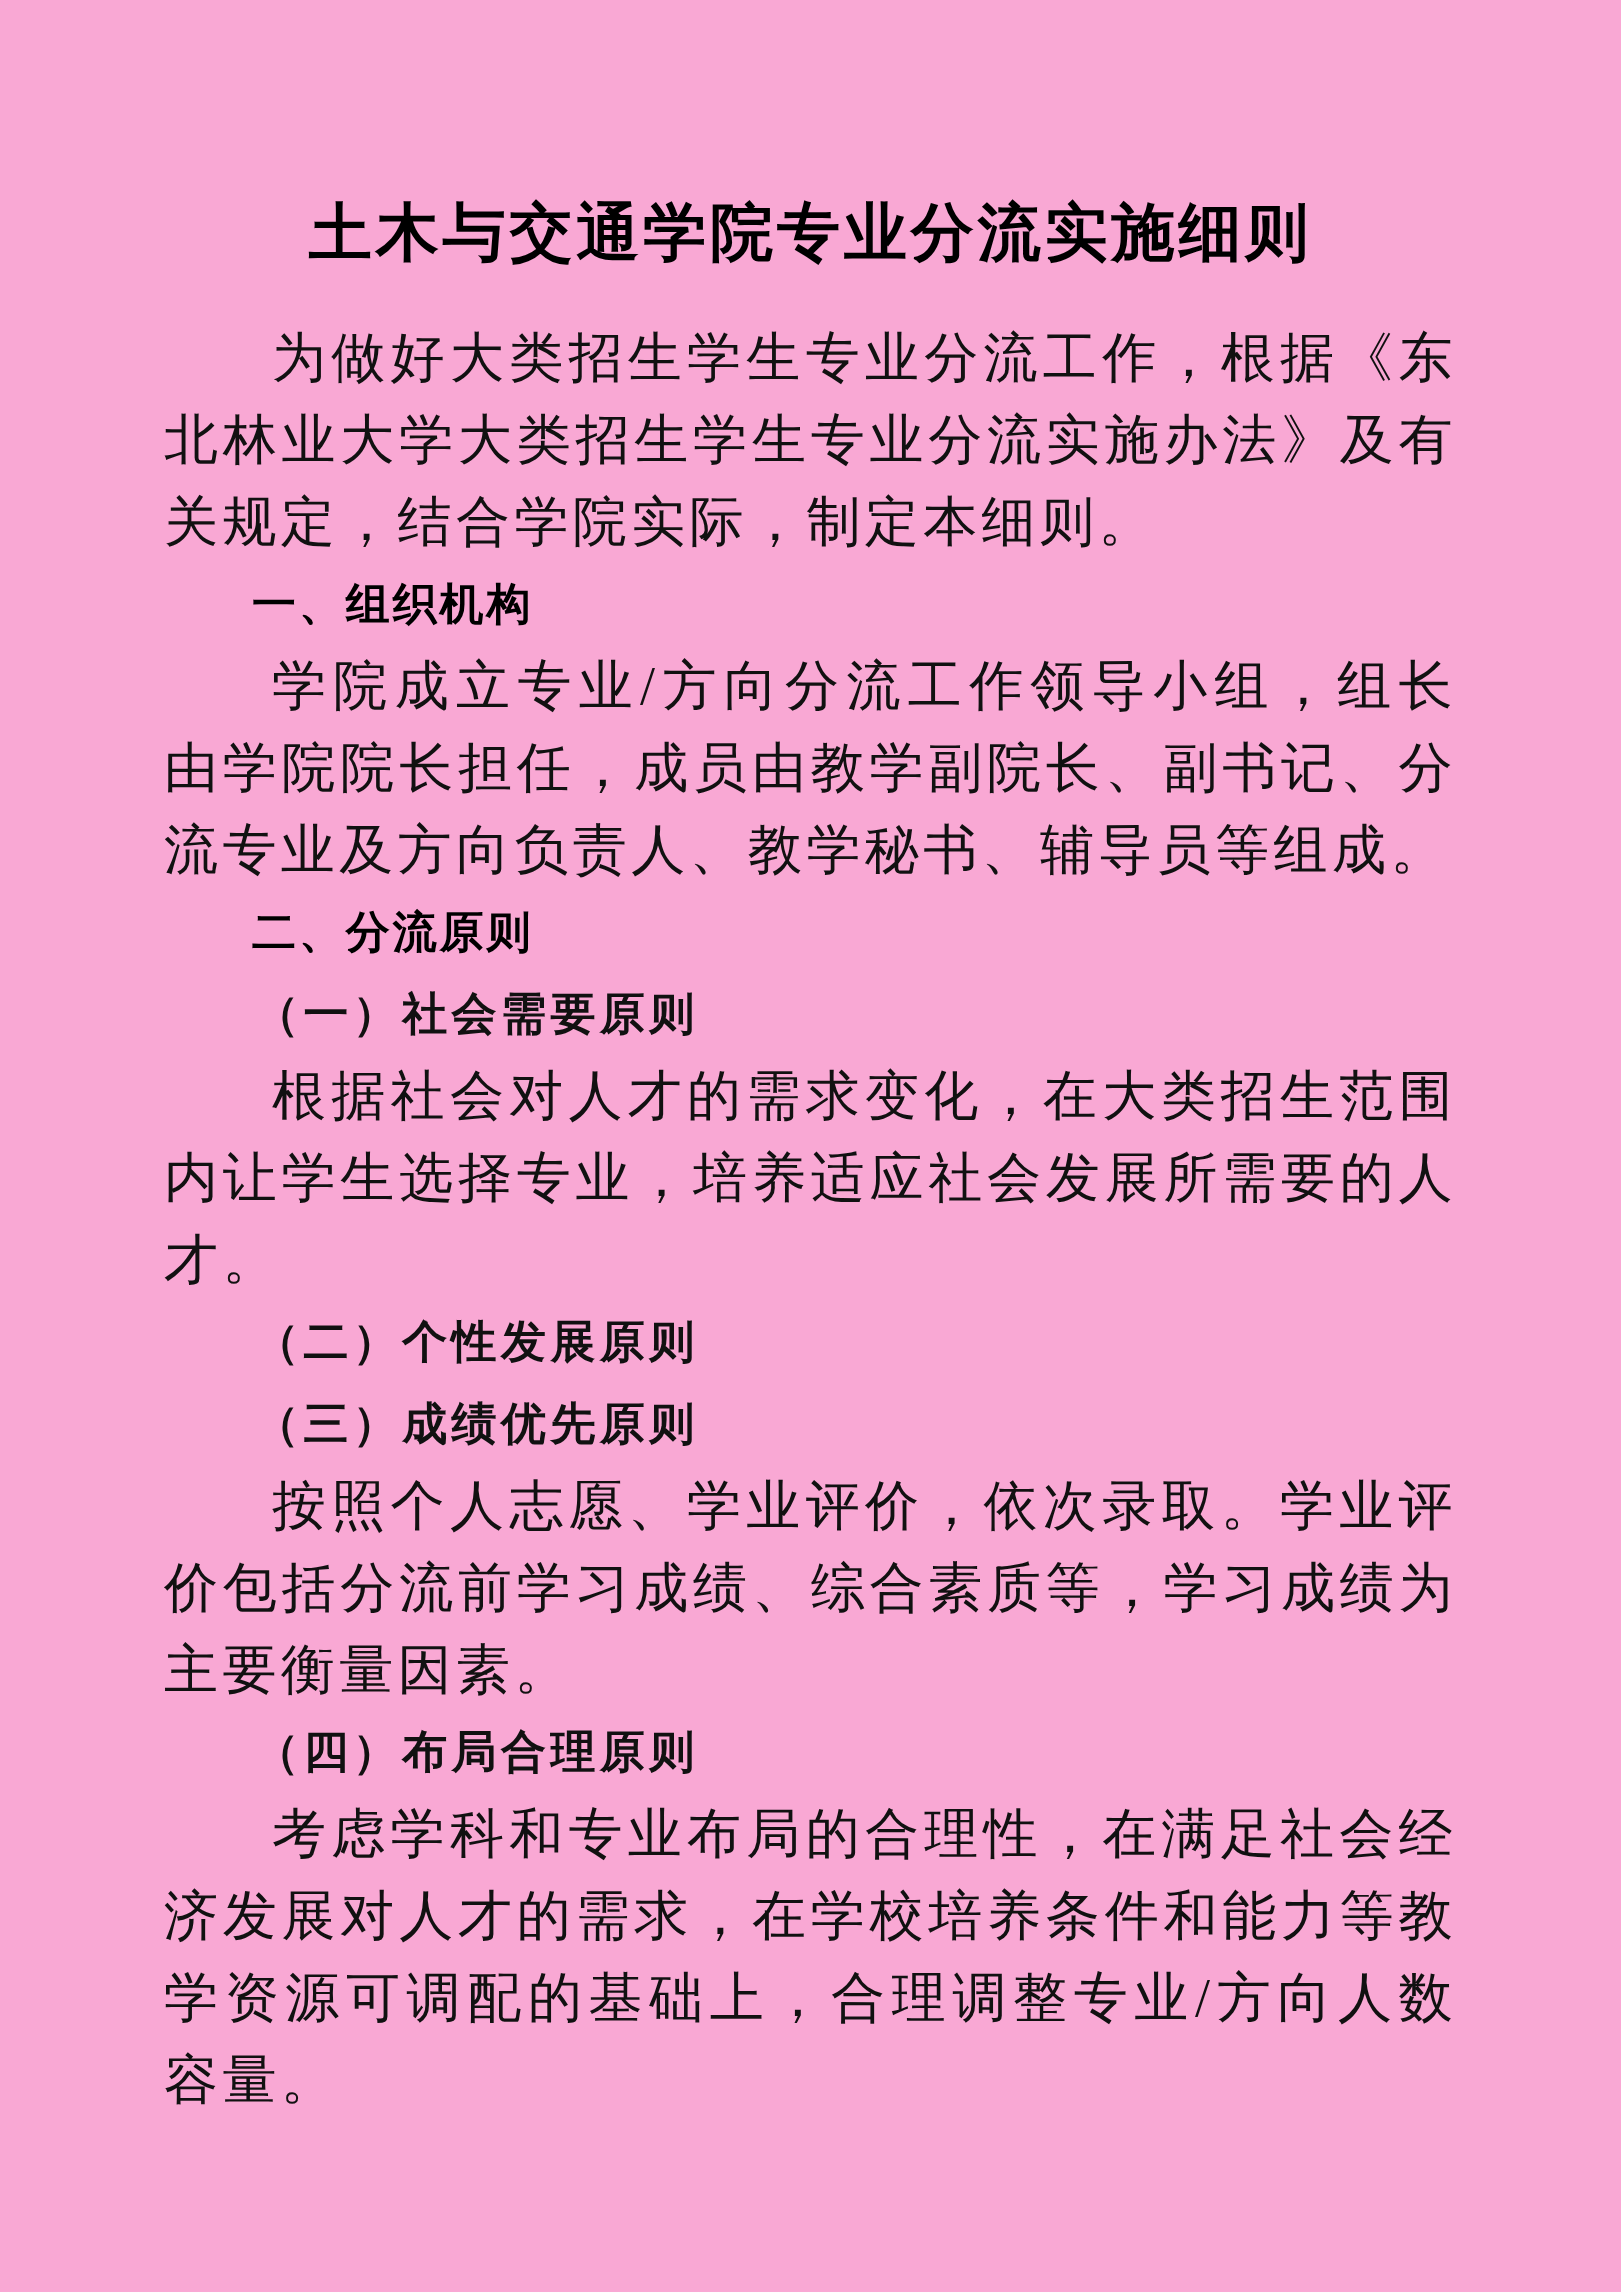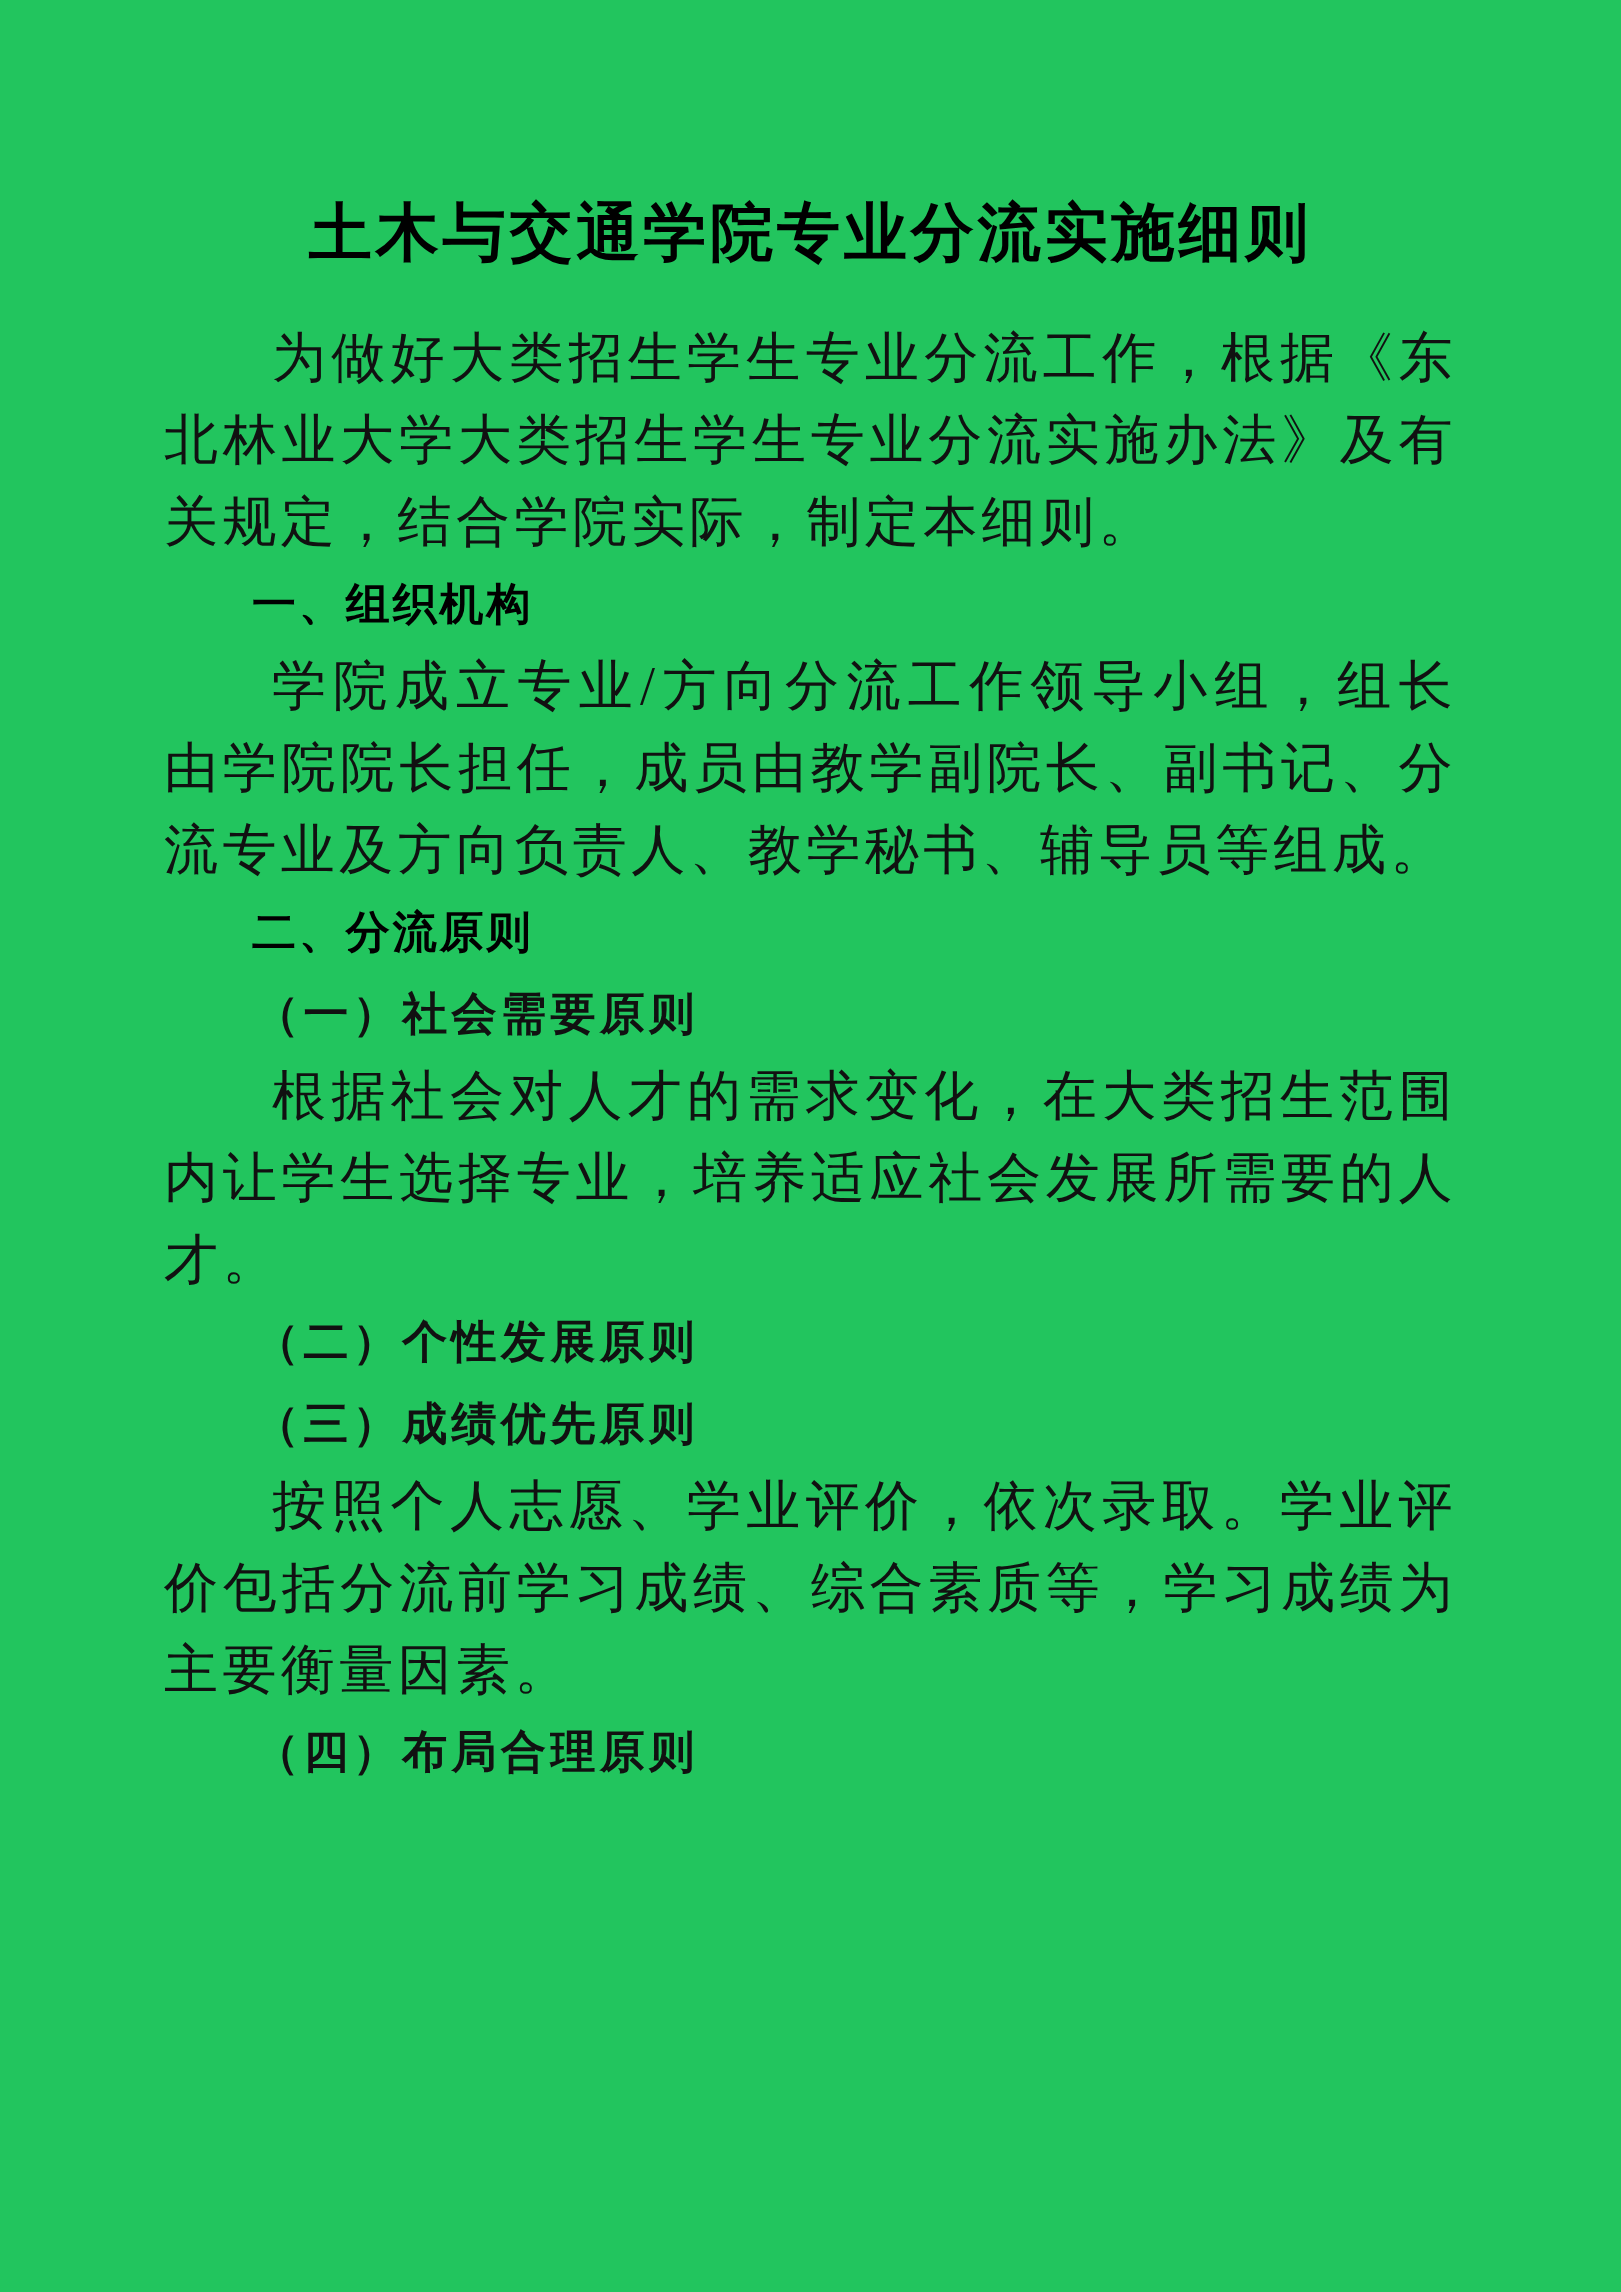--- a/index.html
+++ b/index.html
@@ -5,21 +5,21 @@
   html, body {
     margin: 0;
     padding: 0;
     background: #ffffff;
   }
   .page {
     position: relative;
     width: 1621px;
     height: 2293px;
     margin: 0 auto;
-    background: #22c55e;
+    background: #f9a8d4;
     box-sizing: border-box;
     padding: 196px 164px 0 164px;
     overflow: hidden;
     color: #1a1a1a;
   }
   
   .doc-title {
     font-family: "Liberation Serif", "DejaVu Serif", serif;
     font-weight: bold;
     font-size: 63px;
@@ -86,15 +86,16 @@
 
   <h3 class="sub-heading">（二）个性发展原则</h3>
 
 
   <h3 class="sub-heading">（三）成绩优先原则</h3>
 
   <p class="body-para">按照个人志愿、学业评价，依次录取。学业评价包括分流前学习成绩、综合素质等，学习成绩为主要衡量因素。</p>
 
   <h3 class="sub-heading">（四）布局合理原则</h3>
 
+  <p class="body-para">考虑学科和专业布局的合理性，在满足社会经济发展对人才的需求，在学校培养条件和能力等教学资源可调配的基础上，合理调整专业/方向人数容量。</p>
 
 </div>
 
 
 </body></html>

